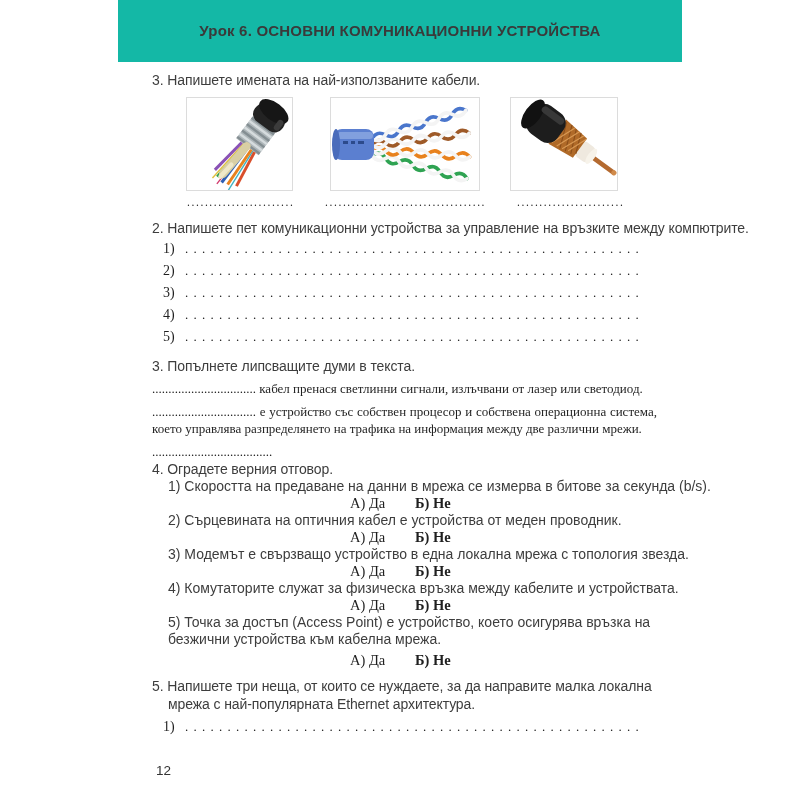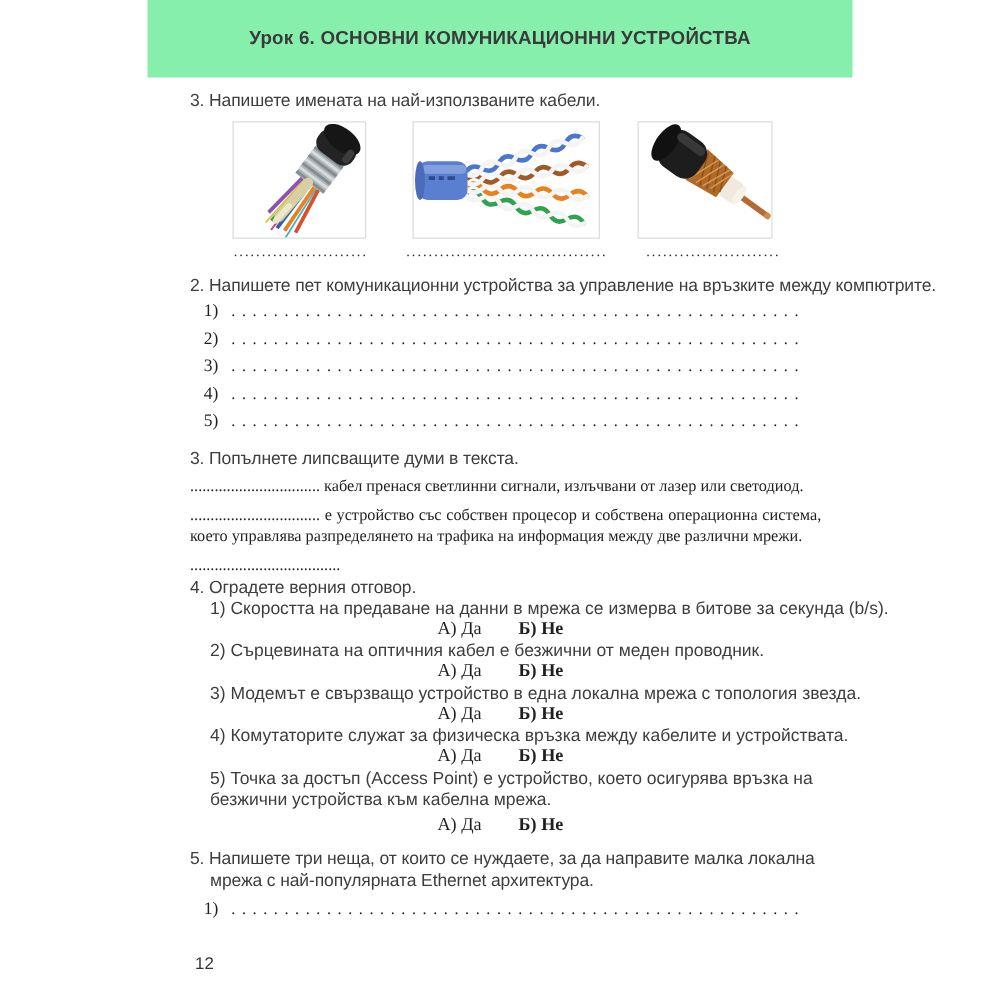--- a/index.html
+++ b/index.html
@@ -1,18 +1,18 @@
 <!DOCTYPE html>
 <html><head>
 <meta charset="utf-8">
 <style>
   html,body{margin:0;padding:0;background:#ffffff;}
   .page{position:relative;width:800px;height:800px;background:#ffffff;overflow:hidden;
         font-family:"Liberation Sans",sans-serif;color:#3d3d3d;}
-  .header-band{position:absolute;left:118px;top:0;width:564px;height:62px;background:#86efac;
+  .header-band{position:absolute;left:118px;top:0;width:564px;height:62px;background:#14b8a6;
         display:flex;flex-direction:column;justify-content:center;align-items:center;}
   .title-line{font-size:15px;font-weight:700;color:#3a3a3a;line-height:20px;letter-spacing:.2px;text-align:center;}
   .content{position:absolute;left:152px;top:62px;width:505px;}
   .prompt{font-size:14px;line-height:18px;color:#3d3d3d;white-space:nowrap;letter-spacing:-0.1px;}
   .imgrow{position:relative;height:94px;margin-top:8px;}
   .photo-box{position:absolute;top:0;height:94px;background:#fff;border:1px solid #dcdcdc;box-sizing:border-box;}
   .box1{left:34px;width:107px;}
   .box2{left:178px;width:150px;}
   .box3{left:358px;width:108px;}
   .imgdotsrow{position:relative;height:14px;margin-top:5px;}
@@ -175,21 +175,21 @@
       <span>1)</span>
       <span>Скоростта на предаване на данни в мрежа се измерва в битове за секунда (b/s).</span>
     </div>
     <div class="optrow">
       <span class="opt">А) Да</span>
       <span class="opt optb">Б) Не</span>
     </div>
 
     <div class="q4item-text">
       <span>2)</span>
-      <span>Сърцевината на оптичния кабел е безжични от меден проводник.</span>
+      <span>Сърцевината на оптичния кабел е устройства от меден проводник.</span>
     </div>
     <div class="optrow">
       <span class="opt">А) Да</span>
       <span class="opt optb">Б) Не</span>
     </div>
 
     <div class="q4item-text">
       <span>3)</span>
       <span>Модемът е свързващо устройство в една локална мрежа с топология звезда.</span>
     </div>

